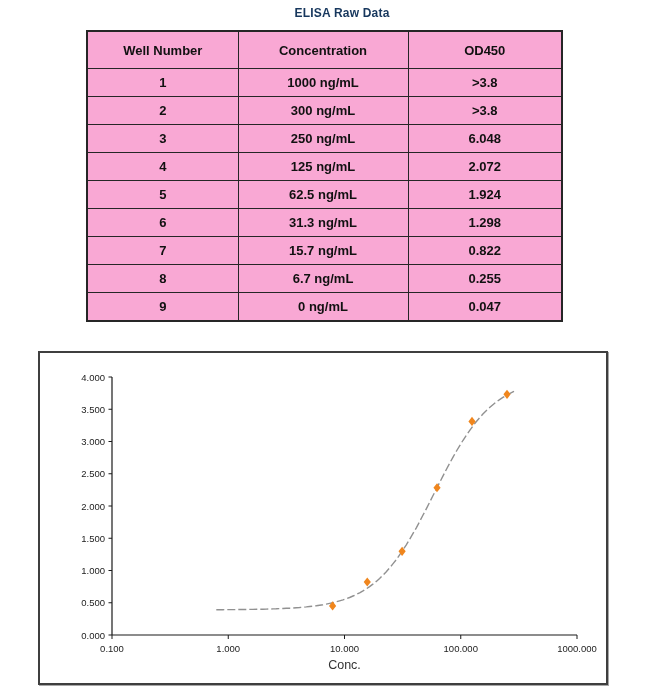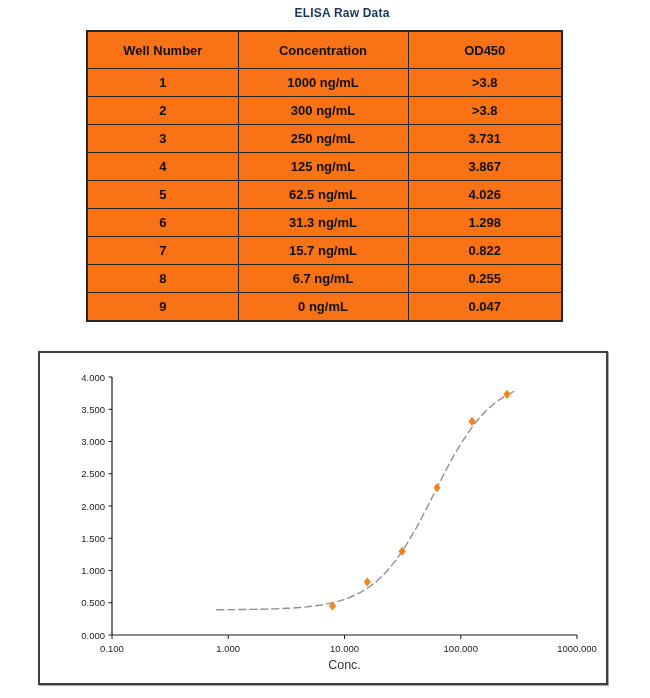--- a/index.html
+++ b/index.html
@@ -23,21 +23,21 @@
     letter-spacing: 0.2px;
   }
   #data-table {
     position: absolute;
     left: 86px;
     top: 30px;
     width: 475px;
     border-collapse: collapse;
     border: 2px solid #262626;
     table-layout: fixed;
-    background: #f97316;
+    background: #f9a8d4;
   }
   #data-table th, #data-table td {
     border: 1px solid #262626;
     text-align: center;
     vertical-align: middle;
     padding: 0;
     font-size: 13px;
     color: #111111;
     overflow: hidden;
     white-space: nowrap;
@@ -99,31 +99,31 @@
           <td>&gt;3.8</td>
         </tr>
         <tr>
           <td class="well">2</td>
           <td>300 ng/mL</td>
           <td>&gt;3.8</td>
         </tr>
         <tr>
           <td class="well">3</td>
           <td>250 ng/mL</td>
-          <td>3.731</td>
+          <td>6.048</td>
         </tr>
         <tr>
           <td class="well">4</td>
           <td>125 ng/mL</td>
-          <td>3.867</td>
+          <td>2.072</td>
         </tr>
         <tr>
           <td class="well">5</td>
           <td>62.5 ng/mL</td>
-          <td>4.026</td>
+          <td>1.924</td>
         </tr>
         <tr>
           <td class="well">6</td>
           <td>31.3 ng/mL</td>
           <td>1.298</td>
         </tr>
         <tr>
           <td class="well">7</td>
           <td>15.7 ng/mL</td>
           <td>0.822</td>

